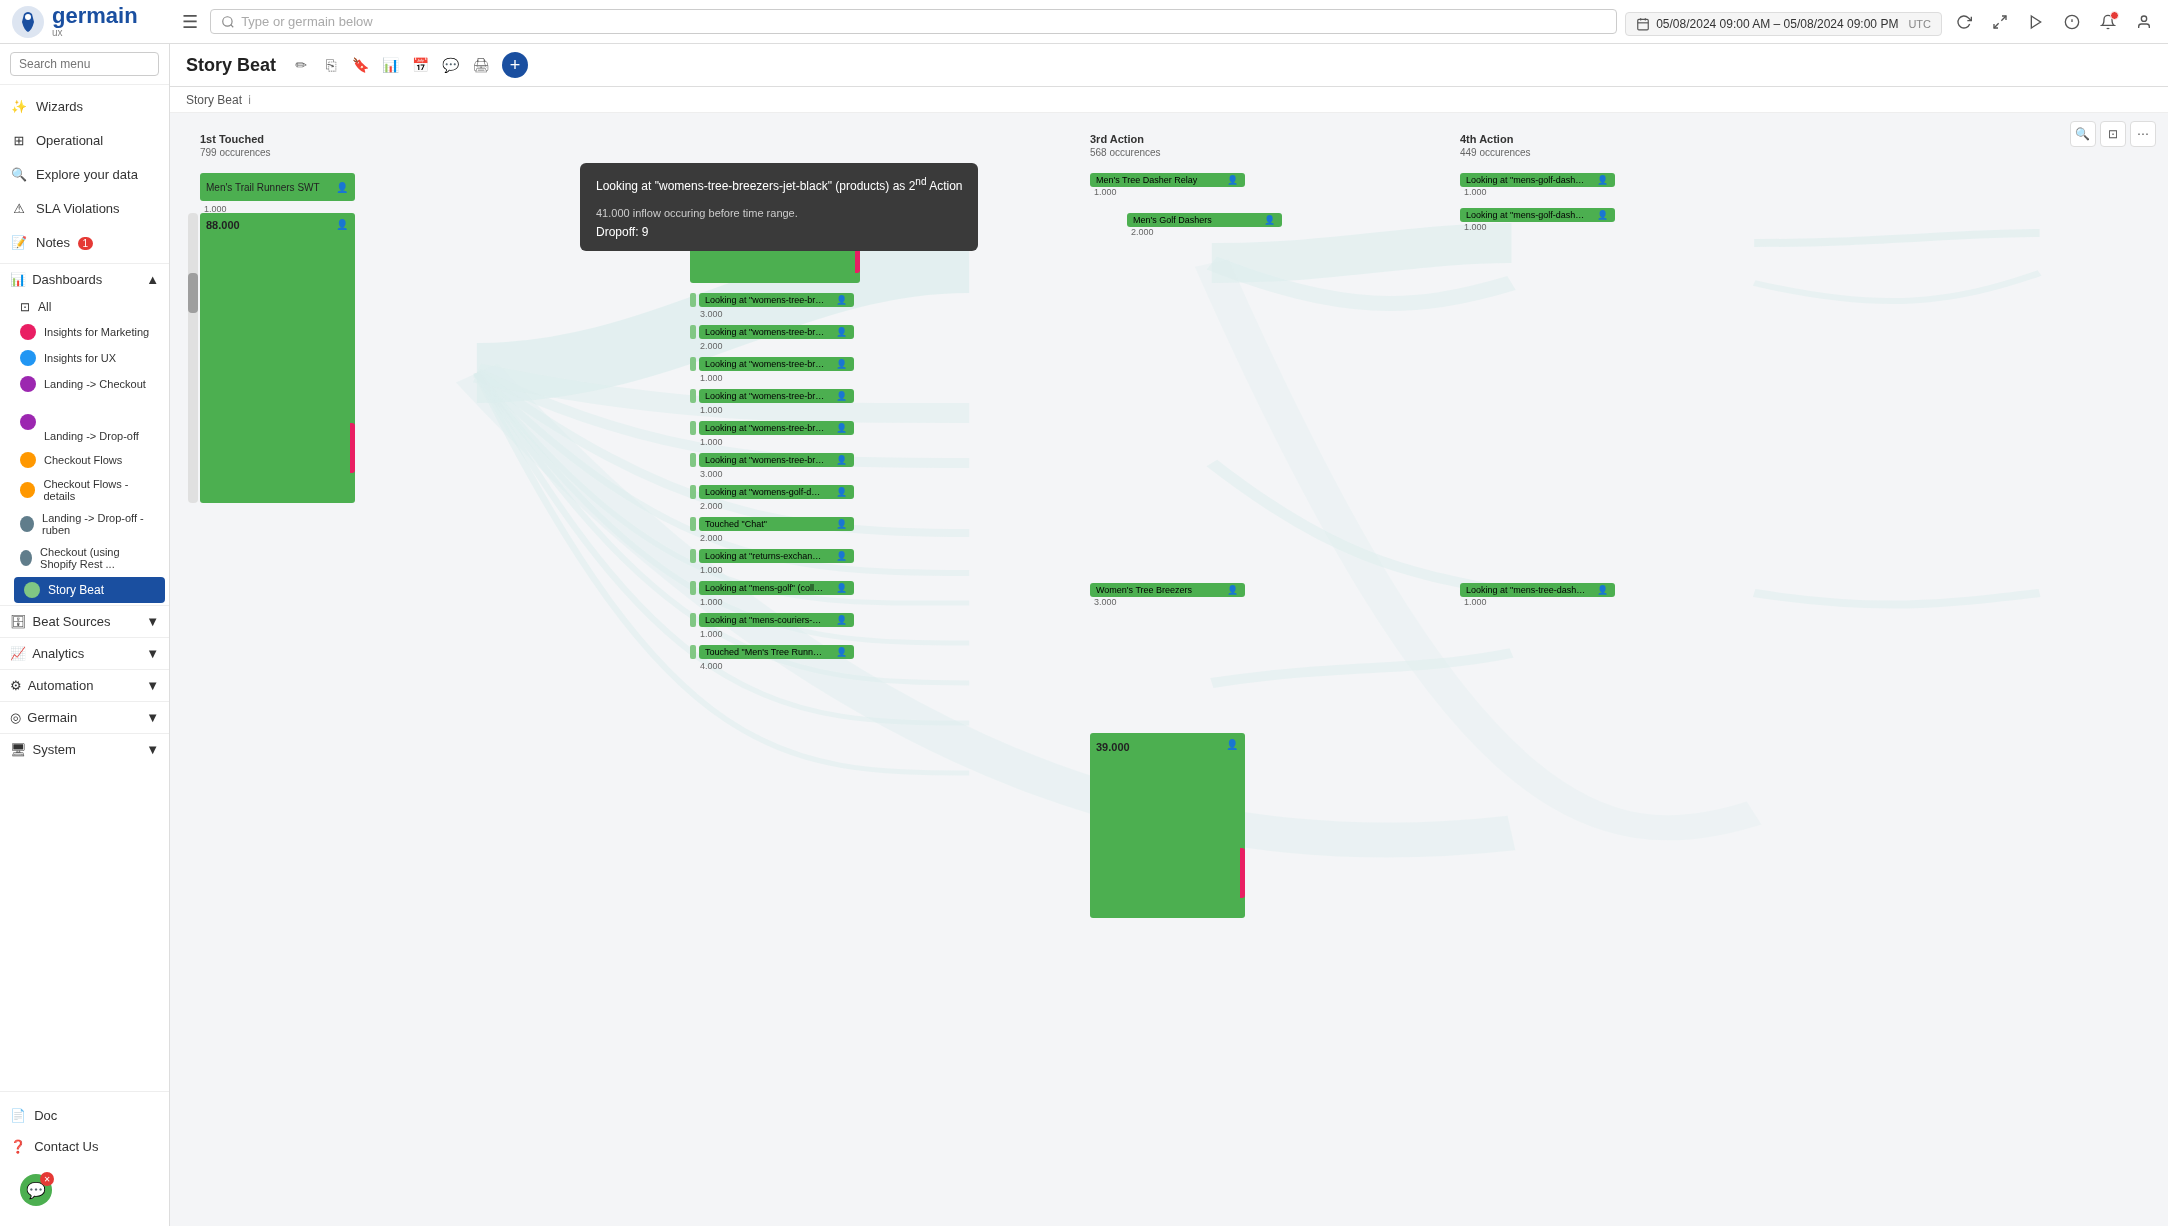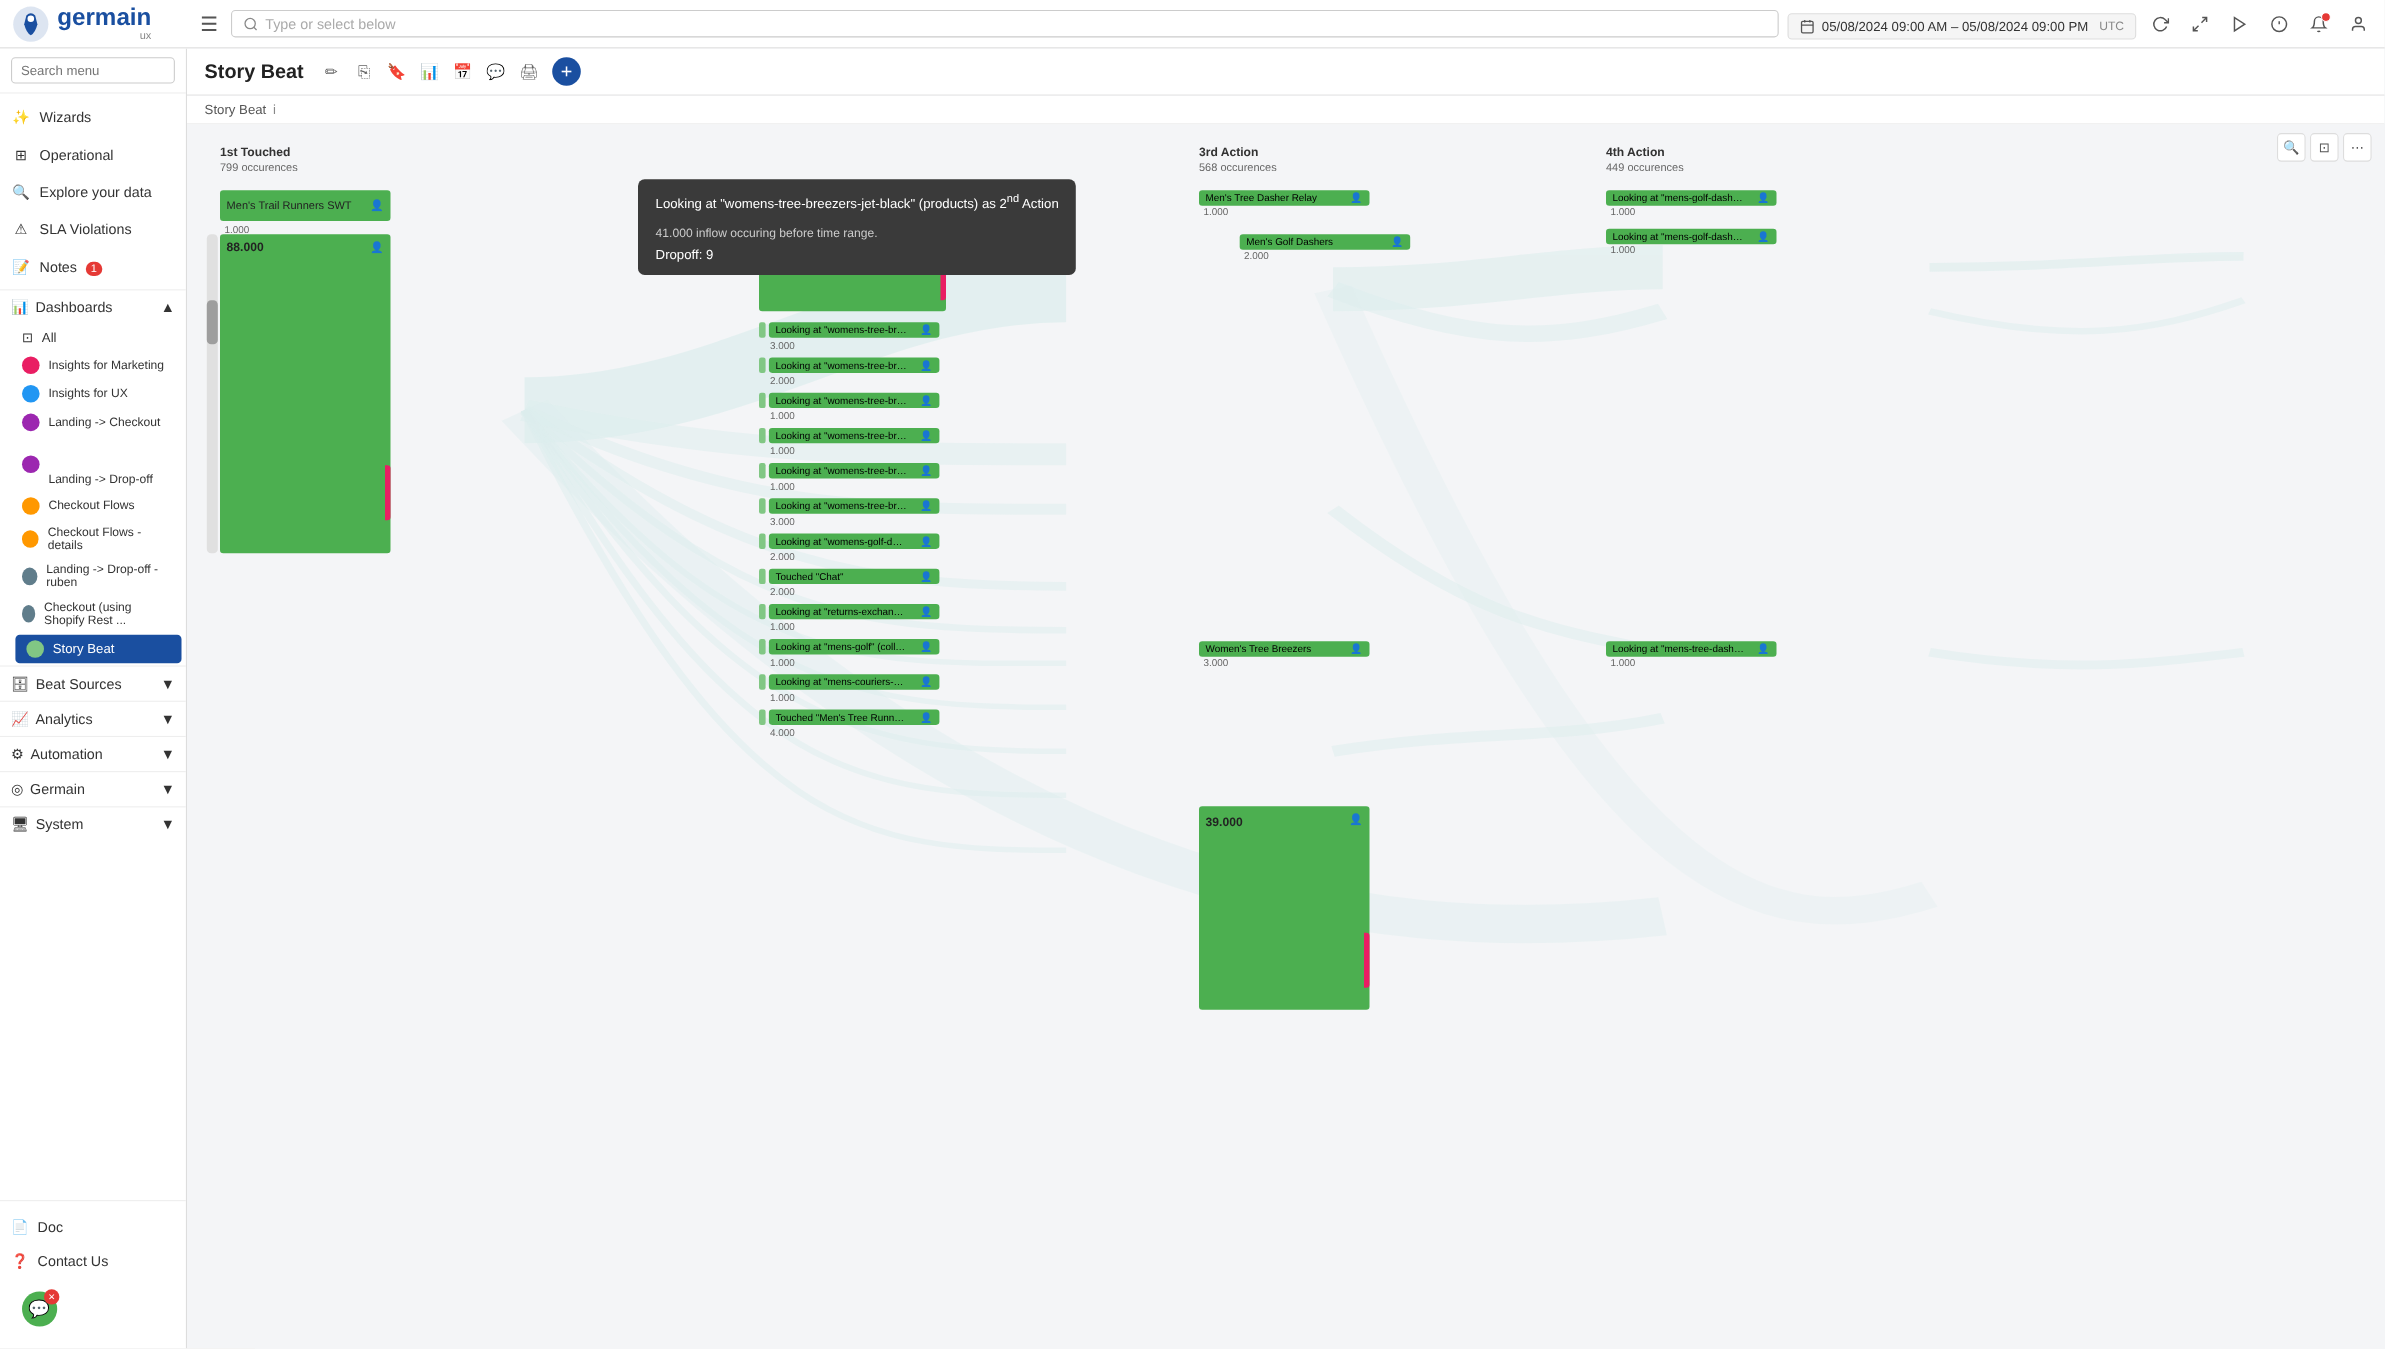--- a/index.html
+++ b/index.html
@@ -2,21 +2,21 @@
 <html><head>
   <meta charset="utf-8">
   <style>
     * { box-sizing: border-box; margin: 0; padding: 0; }
     body { font-family: -apple-system, BlinkMacSystemFont, 'Segoe UI', sans-serif; font-size: 13px; background: #f0f0f0; display: flex; flex-direction: column; height: 100vh; overflow: hidden; }
 
     
     .topbar { display: flex; align-items: center; background: #fff; border-bottom: 1px solid #ddd; height: 44px; padding: 0 10px; gap: 8px; flex-shrink: 0; }
     .logo-area { display: flex; align-items: center; gap: 6px; width: 160px; }
     .logo-text { font-size: 22px; font-weight: 700; color: #1a4fa0; line-height: 1; }
-    .logo-sub { font-size: 10px; color: #888; text-align: right; }
+    .logo-sub { font-size: 10px; color: #888; }
     .hamburger { font-size: 18px; color: #555; cursor: pointer; padding: 4px; }
     .search-bar { flex: 1; display: flex; align-items: center; border: 1px solid #ccc; border-radius: 4px; padding: 4px 10px; gap: 6px; color: #888; font-size: 13px; }
     .search-bar svg { color: #888; }
     .topbar-right { display: flex; align-items: flex-end; gap: 8px; margin-left: auto; }
     .date-range { display: flex; align-items: center; gap: 6px; background: #f5f5f5; border: 1px solid #ddd; border-radius: 4px; padding: 4px 10px; font-size: 12px; color: #333; }
     .topbar-icon { width: 28px; height: 28px; display: flex; align-items: center; justify-content: center; cursor: pointer; color: #555; font-size: 16px; border-radius: 4px; }
     .notif-badge { position: relative; }
     .notif-badge::after { content: ''; position: absolute; top: 3px; right: 3px; width: 7px; height: 7px; background: #e53935; border-radius: 50%; border: 1px solid #fff; }
 
     
@@ -92,21 +92,21 @@
       <div class="logo-text">germain</div>
       <div class="logo-sub">ux</div>
     </div>
   </div>
   <div class="hamburger">☰</div>
   <div class="search-bar">
     <svg width="14" height="14" viewBox="0 0 24 24" fill="none" stroke="#888" stroke-width="2">
         <circle cx="11" cy="11" r="8"></circle>
         <line x1="21" y1="21" x2="16.65" y2="16.65"></line>
       </svg>
-    <span style="color:#aaa;">Type or select below</span>
+    <span style="color:#aaa;">Type or germain below</span>
   </div>
   <div class="topbar-right">
     <div class="date-range">
       <svg width="14" height="14" viewBox="0 0 24 24" fill="none" stroke="#555" stroke-width="2">
           <rect x="3" y="4" width="18" height="18" rx="2"></rect>
           <line x1="16" y1="2" x2="16" y2="6"></line>
           <line x1="8" y1="2" x2="8" y2="6"></line>
           <line x1="3" y1="10" x2="21" y2="10"></line>
         </svg>
       <span>05/08/2024 09:00 AM – 05/08/2024 09:00 PM</span>

